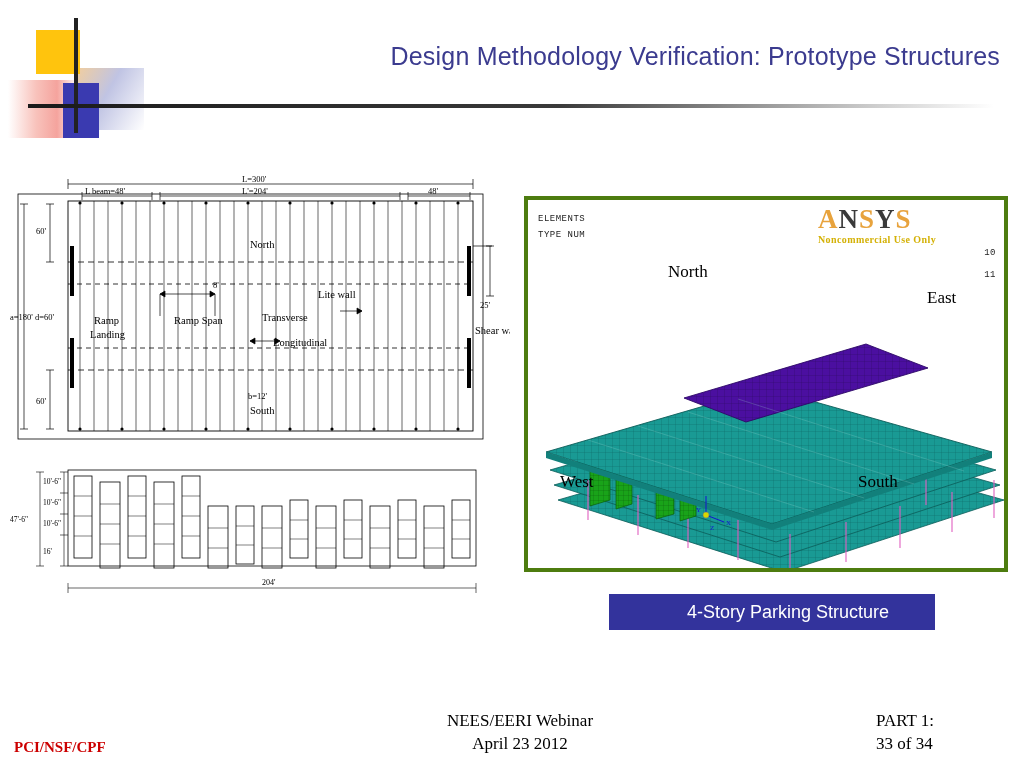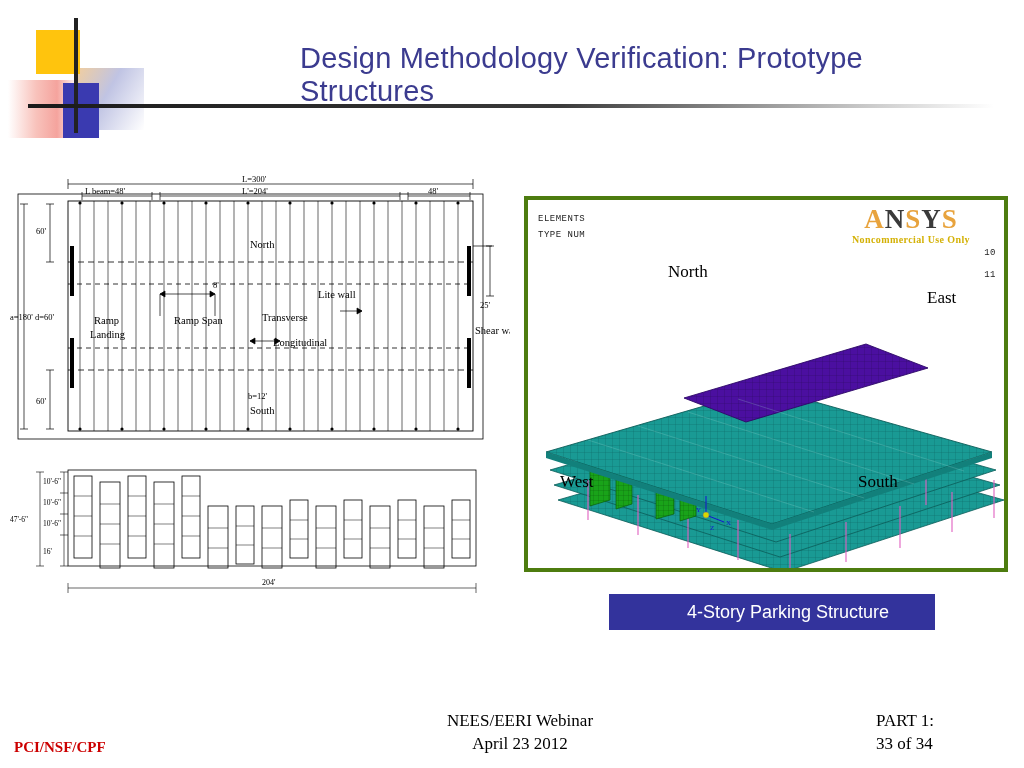--- a/index.html
+++ b/index.html
@@ -63,22 +63,23 @@
     height: 4px;
     background: linear-gradient(90deg, #1a1a1a 0%, #3a3a3a 55%, #cfcfcf 88%, #ffffff 100%);
   }
 
   .slide-title {
     position: absolute;
     left: 300px;
     top: 42px;
     width: 700px;
     color: #3b3b8f;
-    font-size: 29px;
+    font-size: 25px;
     letter-spacing: .2px;
+    text-align: right;
   }
 
   
   .plan {
     position: absolute;
     left: 10px;
     top: 166px;
     width: 500px;
     height: 300px;
   }
@@ -104,24 +105,23 @@
     overflow: hidden;
   }
   .fe-label {
     position: absolute;
     font-family: "Liberation Serif", serif;
     font-size: 17px;
     color: #000;
   }
   .ansys-logo {
     position: absolute;
-    right: 8px;
+    right: 16px;
     top: 6px;
     width: 170px;
-    text-align: center;
   }
   .ansys-word {
     font-family: "Liberation Serif", serif;
     font-weight: bold;
     font-size: 27px;
     letter-spacing: 1px;
     line-height: 1;
   }
   .ansys-word .a { color:#E8A33D; }
   .ansys-word .n1 { color:#3a3a3a; }

